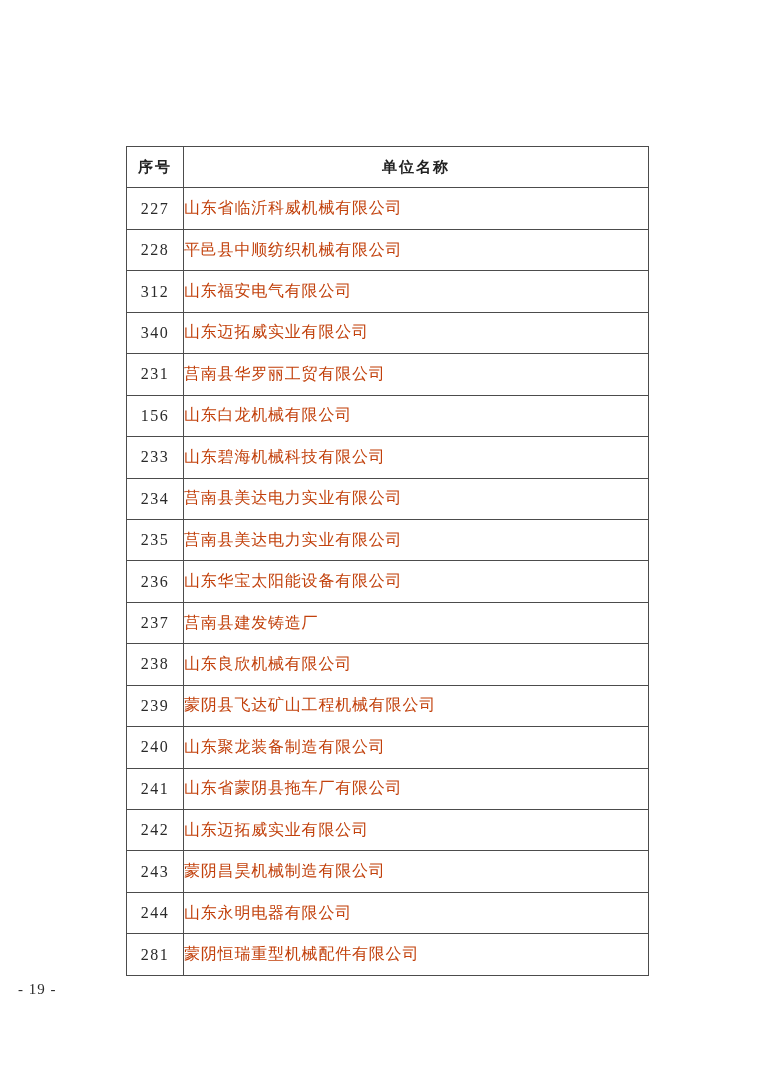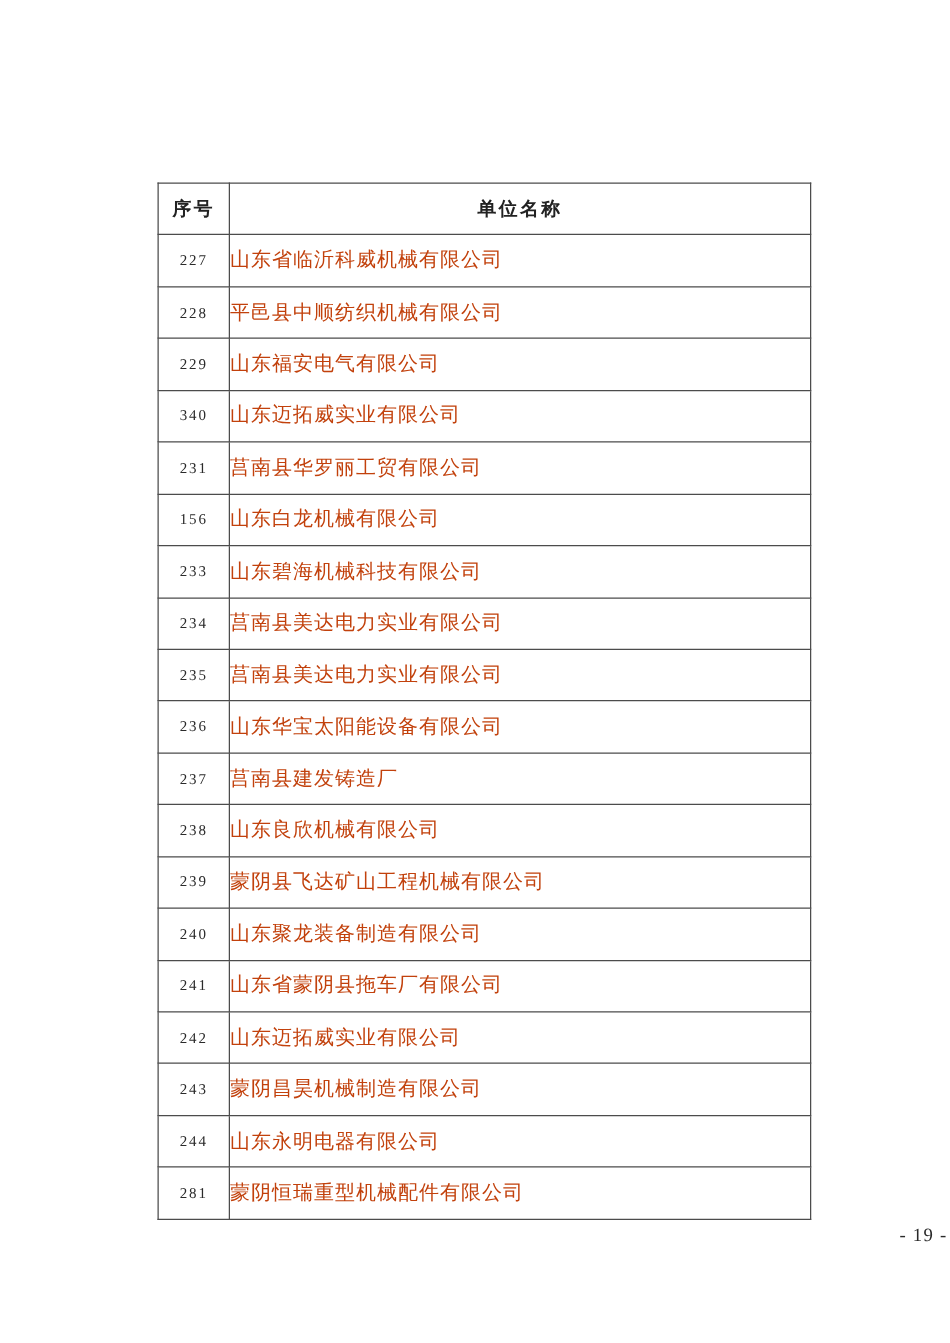--- a/index.html
+++ b/index.html
@@ -50,37 +50,37 @@
   }
   th.h-no, th.h-name {
     font-weight: bold;
     font-size: 15px;
     letter-spacing: 2px;
     text-align: center;
     color: #222222;
   }
   td.c-no {
     text-align: center;
-    font-size: 12px;
+    font-size: 16px;
     letter-spacing: 1.5px;
     color: #2a2a2a;
   }
   td.c-name {
     text-align: left;
     padding-left: 9px;
     font-size: 16px;
     letter-spacing: 0.8px;
     color: #c2410c;
   }
   .page-number {
     position: absolute;
     left: 0;
     top: 981px;
     width: 740px;
-    text-align: right;
+    text-align: left;
     font-size: 15px;
     letter-spacing: 1px;
     color: #2a2a2a;
   }
 </style>
 </head>
 <body>
 
 <div class="page">
 
@@ -100,21 +100,21 @@
     <tbody id="table-body">
         <tr>
           <td class="c-no">227</td>
           <td class="c-name">山东省临沂科威机械有限公司</td>
         </tr>
         <tr>
           <td class="c-no">228</td>
           <td class="c-name">平邑县中顺纺织机械有限公司</td>
         </tr>
         <tr>
-          <td class="c-no">229</td>
+          <td class="c-no">312</td>
           <td class="c-name">山东福安电气有限公司</td>
         </tr>
         <tr>
           <td class="c-no">340</td>
           <td class="c-name">山东迈拓威实业有限公司</td>
         </tr>
         <tr>
           <td class="c-no">231</td>
           <td class="c-name">莒南县华罗丽工贸有限公司</td>
         </tr>

